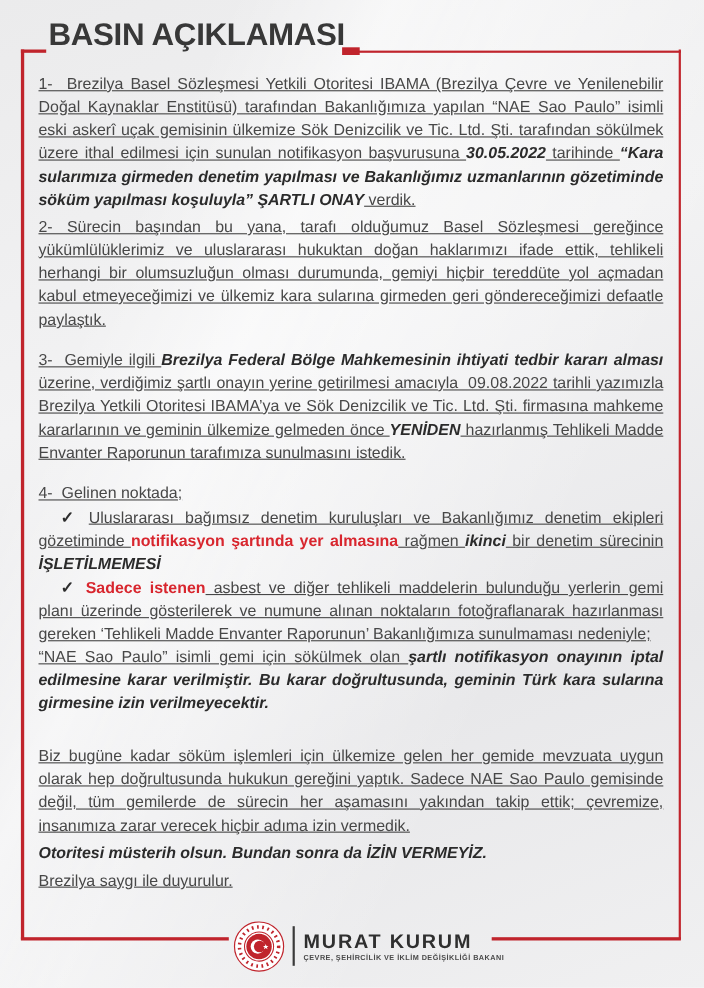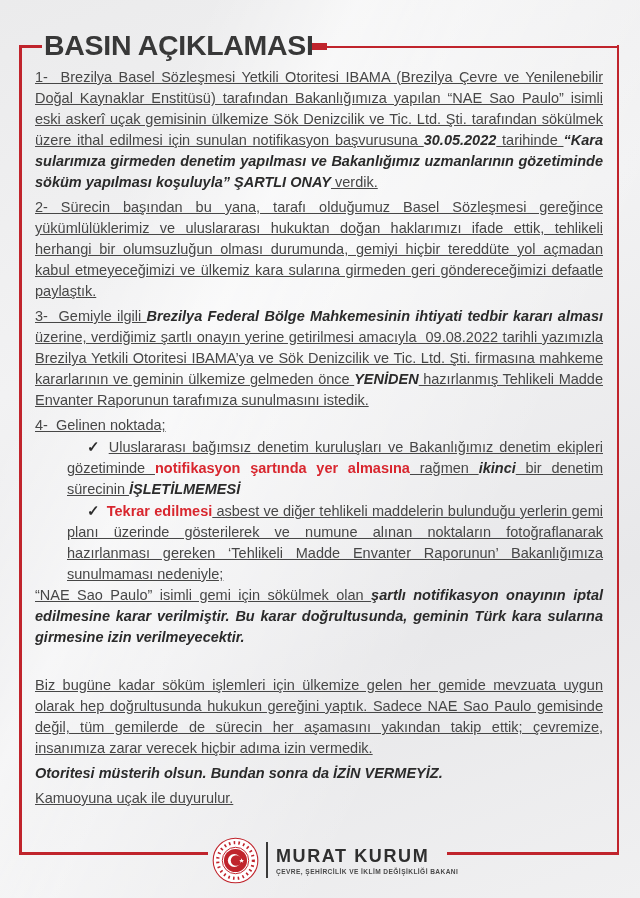--- a/index.html
+++ b/index.html
@@ -25,34 +25,34 @@
   .fr{position:absolute;background:var(--accent);}
   .fr-left   {left:19px;  top:45px;  width:2.5px; height:809px;}
   .fr-right  {left:616.5px;top:45px; width:2.5px; height:809px;}
   .fr-topdash{left:19px;  top:45px;  width:23px;  height:2.5px;}
   .fr-topline{left:326px; top:45.5px;width:293px; height:2px;}
   .fr-topbar {left:311px; top:42.5px;width:16px;  height:7px;}
   .fr-botleft{left:19px;  top:852px; width:189px; height:2.5px;}
   .fr-botright{left:447px;top:852px; width:172px; height:2.5px;}
 
   .doc-title{
-    position:absolute;left:44px;top:29px;
+    position:absolute;left:44px;top:16px;
     font-size:28.5px;font-weight:800;letter-spacing:-.3px;
     color:#383838;
   }
 
   .content{
     position:absolute;left:35px;top:67px;width:568px;
     font-size:14.5px;line-height:21px;color:var(--body-text);
   }
   .para{text-align:justify;}
-  .para.sp-sm{margin-top:4px;}
+  .para.sp-sm{margin-top:16px;}
   .para.sp-md{margin-top:4px;}
   .para.sp-lg{margin-top:27px;}
-  .para.bullet{text-indent:20px;margin-left:32px;}
+  .para.bullet{text-indent:20px;}
   .run-normal{color:var(--body-text);text-decoration:underline;}
   .run-bold{font-weight:bold;color:var(--bold-text);font-style:italic;}
   .run-red{font-weight:bold;color:var(--red-text);}
   .check{
     font-weight:bold;color:#2d2d2d;margin-right:7px;
     font-size:15px;
   }
 
   
   .signature{
@@ -85,25 +85,25 @@
   <div class="fr fr-botright"></div>
 
   <div class="doc-title">BASIN AÇIKLAMASI</div>
 
   <div class="content">
       <div class="para para sp-none"><span class="run-normal">1-&nbsp; Brezilya Basel Sözleşmesi Yetkili Otoritesi IBAMA (Brezilya Çevre ve Yenilenebilir Doğal Kaynaklar Enstitüsü) tarafından Bakanlığımıza yapılan “NAE Sao Paulo” isimli eski askerî uçak gemisinin ülkemize Sök Denizcilik ve Tic. Ltd. Şti. tarafından sökülmek üzere ithal edilmesi için sunulan notifikasyon başvurusuna </span><span class="run-bold">30.05.2022</span><span class="run-normal"> tarihinde </span><span class="run-bold">“Kara sularımıza girmeden denetim yapılması ve Bakanlığımız uzmanlarının gözetiminde söküm yapılması koşuluyla” ŞARTLI ONAY</span><span class="run-normal"> verdik.</span></div>
       <div class="para para sp-md"><span class="run-normal">2- Sürecin başından bu yana, tarafı olduğumuz Basel Sözleşmesi gereğince yükümlülüklerimiz ve uluslararası hukuktan doğan haklarımızı ifade ettik, tehlikeli herhangi bir olumsuzluğun olması durumunda, gemiyi hiçbir tereddüte yol açmadan kabul etmeyeceğimizi ve ülkemiz kara sularına girmeden geri göndereceğimizi defaatle paylaştık.</span></div>
       <div class="para para sp-sm"><span class="run-normal">3-&nbsp; Gemiyle ilgili </span><span class="run-bold">Brezilya Federal Bölge Mahkemesinin ihtiyati tedbir kararı alması</span><span class="run-normal"> üzerine, verdiğimiz şartlı onayın yerine getirilmesi amacıyla &nbsp;09.08.2022 tarihli yazımızla Brezilya Yetkili Otoritesi IBAMA’ya ve Sök Denizcilik ve Tic. Ltd. Şti. firmasına mahkeme kararlarının ve geminin ülkemize gelmeden önce </span><span class="run-bold">YENİDEN</span><span class="run-normal"> hazırlanmış Tehlikeli Madde Envanter Raporunun tarafımıza sunulmasını istedik.</span></div>
       <div class="para para sp-sm"><span class="run-normal">4-&nbsp; Gelinen noktada;</span></div>
       <div class="para bullet sp-none"><span class="check">✓</span><span class="run-normal">Uluslararası bağımsız denetim kuruluşları ve Bakanlığımız denetim ekipleri gözetiminde </span><span class="run-red">notifikasyon şartında yer almasına</span><span class="run-normal"> rağmen </span><span class="run-bold">ikinci</span><span class="run-normal"> bir denetim sürecinin </span><span class="run-bold">İŞLETİLMEMESİ</span></div>
-      <div class="para bullet sp-none"><span class="check">✓</span><span class="run-red">Tekrar edilmesi</span><span class="run-normal"> asbest ve diğer tehlikeli maddelerin bulunduğu yerlerin gemi planı üzerinde gösterilerek ve numune alınan noktaların fotoğraflanarak hazırlanması gereken ‘Tehlikeli Madde Envanter Raporunun’ Bakanlığımıza sunulmaması nedeniyle;</span></div>
+      <div class="para bullet sp-none"><span class="check">✓</span><span class="run-red">Sadece istenen</span><span class="run-normal"> asbest ve diğer tehlikeli maddelerin bulunduğu yerlerin gemi planı üzerinde gösterilerek ve numune alınan noktaların fotoğraflanarak hazırlanması gereken ‘Tehlikeli Madde Envanter Raporunun’ Bakanlığımıza sunulmaması nedeniyle;</span></div>
       <div class="para para sp-none"><span class="run-normal">“NAE Sao Paulo” isimli gemi için sökülmek olan </span><span class="run-bold">şartlı notifikasyon onayının iptal edilmesine karar verilmiştir. Bu karar doğrultusunda, geminin Türk kara sularına girmesine izin verilmeyecektir.</span></div>
       <div class="para para sp-lg"><span class="run-normal">Biz bugüne kadar söküm işlemleri için ülkemize gelen her gemide mevzuata uygun olarak hep doğrultusunda hukukun gereğini yaptık. Sadece NAE Sao Paulo gemisinde değil, tüm gemilerde de sürecin her aşamasını yakından takip ettik; çevremize, insanımıza zarar verecek hiçbir adıma izin vermedik.</span></div>
       <div class="para para sp-md"><span class="run-bold">Otoritesi müsterih olsun. Bundan sonra da İZİN VERMEYİZ.</span></div>
-      <div class="para para sp-md"><span class="run-normal">Kamuoyuna uçak ile duyurulur.</span></div>
+      <div class="para para sp-md"><span class="run-normal">Brezilya saygı ile duyurulur.</span></div>
     </div>
 
   <div class="signature">
     <svg class="sig-logo" viewBox="0 0 48 48" xmlns="http://www.w3.org/2000/svg">
       <circle cx="24" cy="24" r="22.8" fill="#ffffff" stroke="#c0242c" stroke-width="1.1"></circle>
       <circle cx="24" cy="24" r="18.2" fill="none" stroke="#c0242c" stroke-width="3.2" stroke-dasharray="1.6 3.3"></circle>
       <circle cx="24" cy="24" r="13.5" fill="none" stroke="#c0242c" stroke-width="1"></circle>
       <circle cx="24" cy="24" r="11.8" fill="#c0242c"></circle>
       <circle cx="22.8" cy="24" r="6.6" fill="#ffffff"></circle>
       <circle cx="24.6" cy="24" r="5.4" fill="#c0242c"></circle>

